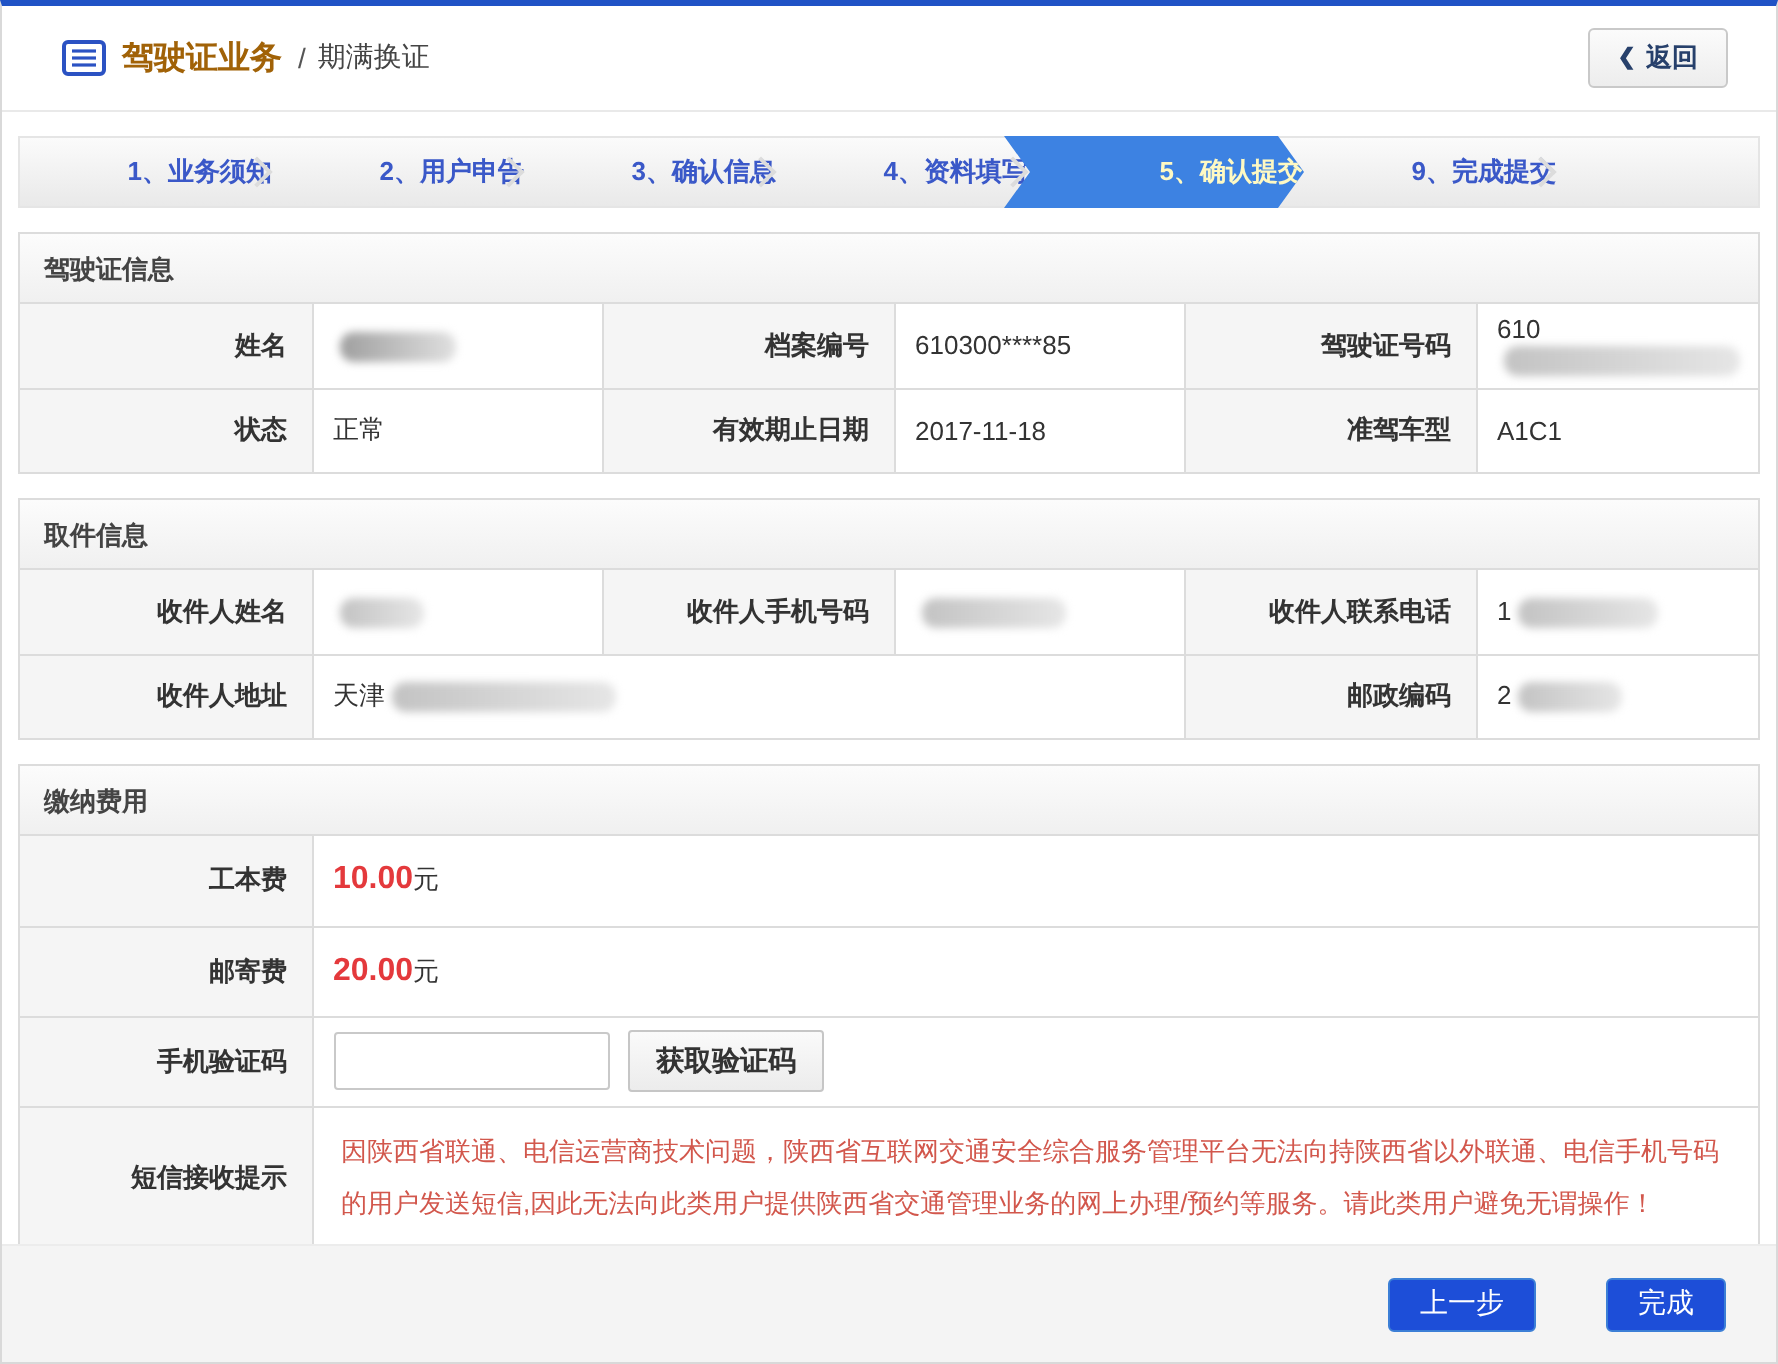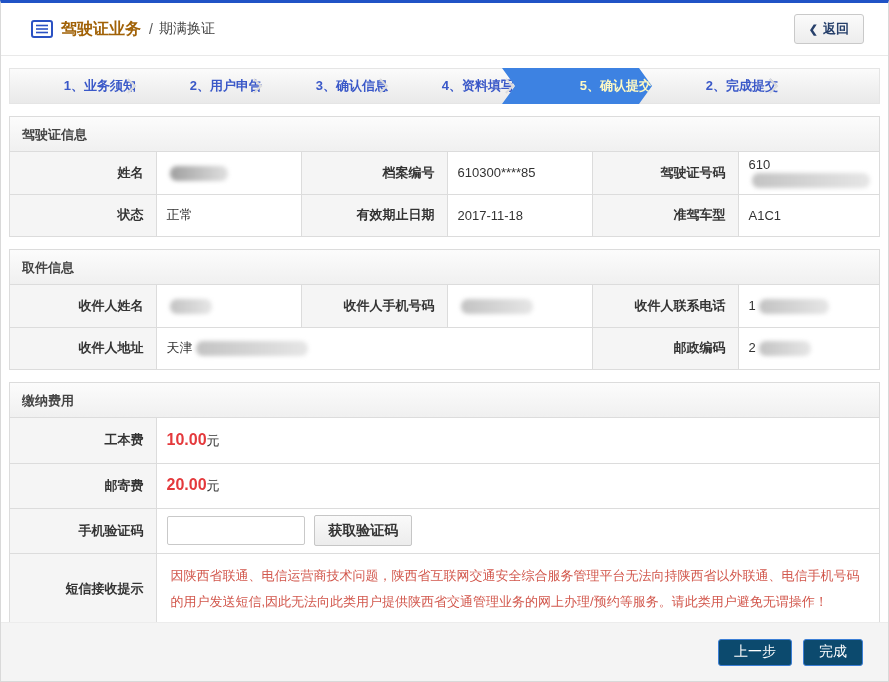--- a/index.html
+++ b/index.html
@@ -74,22 +74,22 @@
               font-size:14px; font-weight:bold; color:#333; }
   .notice-cell { padding:9px 14px; line-height:26px; color:#d2574c; font-size:13px; height:auto; }
   .notice-row td { height:58px; }
   
   .footer {
     position:absolute; left:0; right:0; bottom:0; height:59px; background:#f4f4f4;
     border-top:1px solid #ececec; display:flex; align-items:center; justify-content:flex-end;
     gap:11px; padding-right:25px;
   }
   .btn-blue {
-    min-width:55px; height:27px; padding:0 15px; background:#0c4a6e; border:1px solid #3c7fd6;
-    border-radius:3px; color:#fff; font-size:14px; cursor:pointer;
+    min-width:55px; height:27px; padding:0 15px; background:#1d4ed8; border:1px solid #3c7fd6;
+    border-radius:3px; color:#fff; font-size:14px; cursor:pointer;margin-left:24px;
   }
 </style>
 </head>
 <body>
 
 <div class="page">
 
   <div class="header">
     <svg class="hdr-icon" viewBox="0 0 22 18">
       <rect x="1" y="1" width="20" height="16" rx="2" fill="none" stroke="#2b52c3" stroke-width="2"></rect>
@@ -105,21 +105,21 @@
       <span>返回</span>
     </button>
   </div>
 
   <div class="steps">
     <div class="step">1、业务须知</div>
     <div class="step">2、用户申告</div>
     <div class="step">3、确认信息</div>
     <div class="step">4、资料填写</div>
     <div class="step active">5、确认提交</div>
-    <div class="step">2、完成提交</div>
+    <div class="step">9、完成提交</div>
   </div>
 
   <div class="panel">
     <div class="panel-title">驾驶证信息</div>
     <table>
       <colgroup>
           <col style="width:146px">
           <col style="width:145px">
           <col style="width:146px">
           <col style="width:145px">

